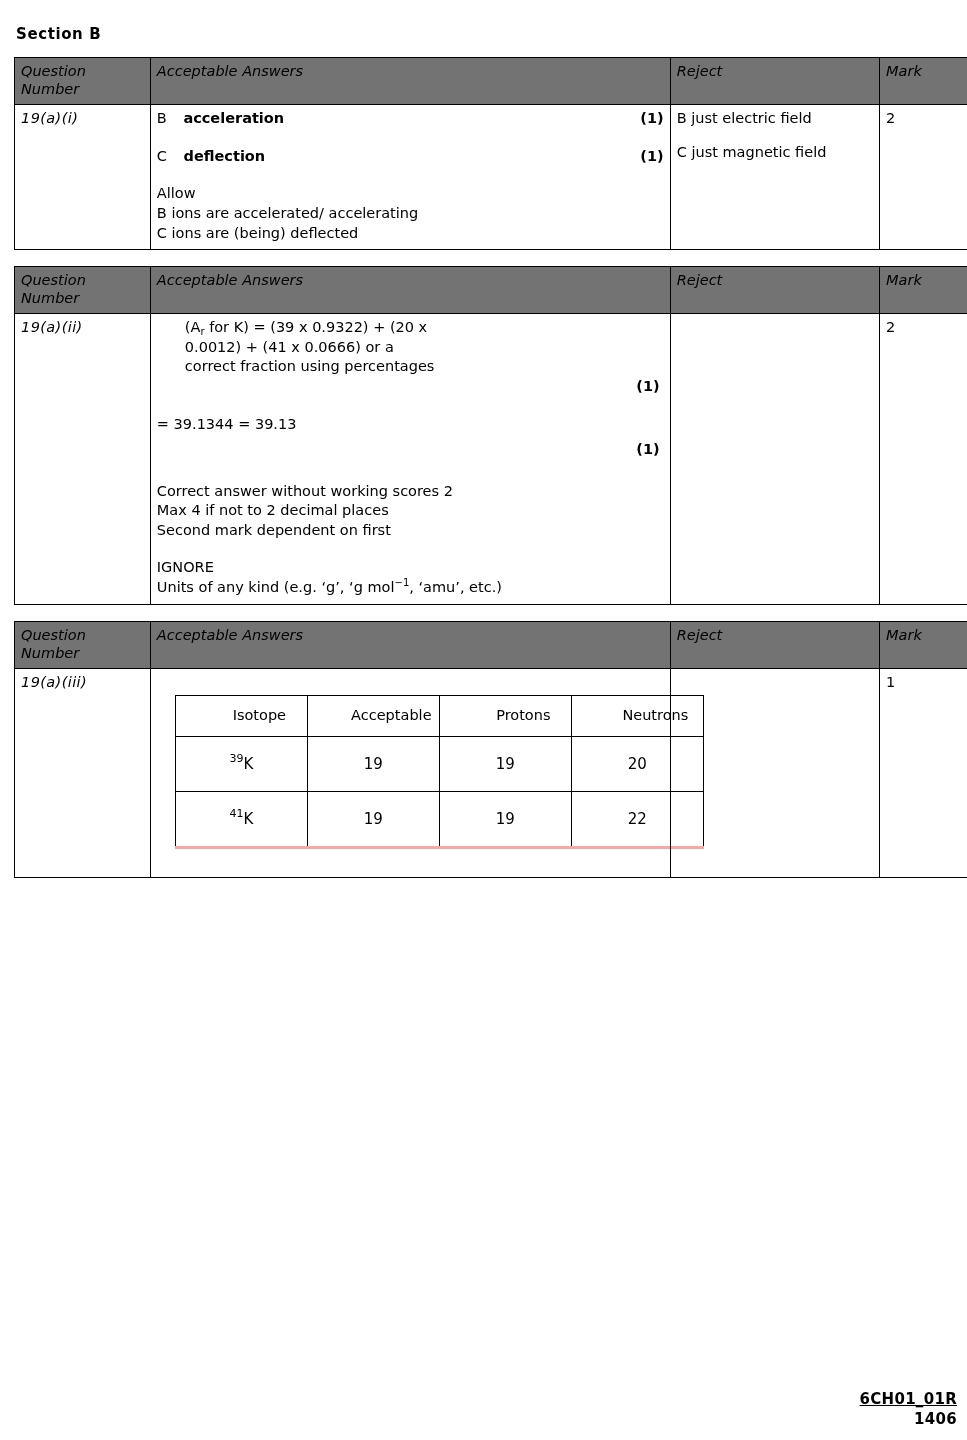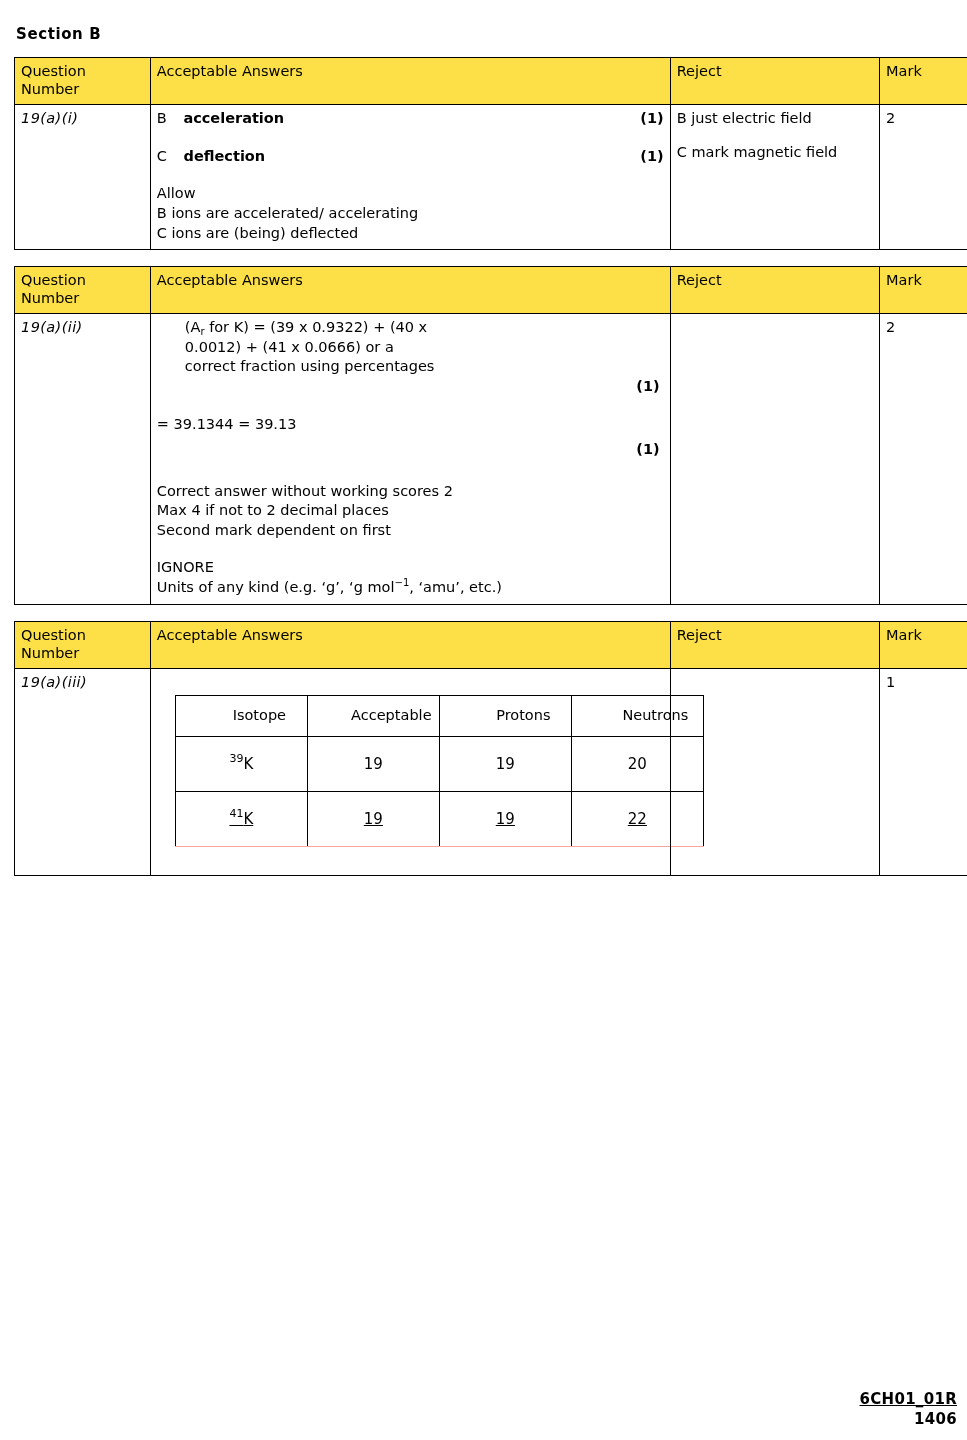--- a/index.html
+++ b/index.html
@@ -39,21 +39,22 @@
   table.qtable td, table.qtable th {
     border: 1px solid #000000;
     vertical-align: top;
     padding: 4px 6px 6px 6px;
     font-size: 14.5px;
     line-height: 1.35;
     text-align: left;
     font-weight: normal;
   }
   thead td {
-    background: #fde047;
+    background: #737373;
+    font-style: italic;
   }
   .col-qnum { width: 133px; }
   .col-ans  { width: 509px; }
   .col-rej  { width: 205px; }
   .col-mark { width: 90px; }
 
   .hdr-text {
     font-size: 14.5px;
     line-height: 1.25;
   }
@@ -102,22 +103,21 @@
     height: 54px;
     text-align: center;
     vertical-align: middle;
   }
   table.isotable td.hcell {
     height: 40px;
     font-size: 14.5px;
     padding-left: 36px;
   }
   table.isotable tr.lastrow td {
-    border-bottom: 1px solid #fca5a5;
-    text-decoration: underline;
+    border-bottom: 3px solid #fca5a5;
   }
   .iso-c1 { width: 132px; }
   .iso-c2 { width: 132px; }
   .iso-c3 { width: 132px; }
   .iso-c4 { width: 132px; }
   .iso-sym { font-size: 17px; margin-top: 37px; }
   .iso-sym sup { font-size: 11px; top: -7px; }
 
   .footer {
     position: absolute;
@@ -174,21 +174,21 @@
             <span class="b" style="margin-left:12px;">deflection</span>
           </div>
           <div class="spacer-18"></div>
           <div>Allow</div>
           <div>B  ions are accelerated/ accelerating</div>
           <div>C  ions are (being) deflected</div>
         </td>
         <td>
           <div>B just electric field</div>
           <div class="spacer-14"></div>
-          <div>C mark magnetic field</div>
+          <div>C just magnetic field</div>
         </td>
         <td>2</td>
       </tr>
     </tbody>
   </table>
 
   <table class="qtable">
     <colgroup>
       <col class="col-qnum">
         <col class="col-ans">
@@ -204,21 +204,21 @@
         <td>Acceptable Answers</td>
         <td>Reject</td>
         <td>Mark</td>
       </tr>
     </thead>
     <tbody>
       <tr>
         <td class="qnum">19(a)(ii)</td>
         <td>
           <div class="indent">
-            <span>(A</span><sub>r</sub><span> for K) = (39 x 0.9322) + (40 x</span>
+            <span>(A</span><sub>r</sub><span> for K) = (39 x 0.9322) + (20 x</span>
           </div>
           <div class="indent">0.0012) + (41 x 0.0666)  or a</div>
           <div class="indent">correct fraction using percentages</div>
           <div class="rightmark">(1)</div>
           <div class="spacer-18"></div>
           <div>=    39.1344 = 39.13</div>
           <div class="spacer-6"></div>
           <div class="rightmark">(1)</div>
           <div class="spacer-22"></div>
           <div>Correct answer without working scores 2</div>

